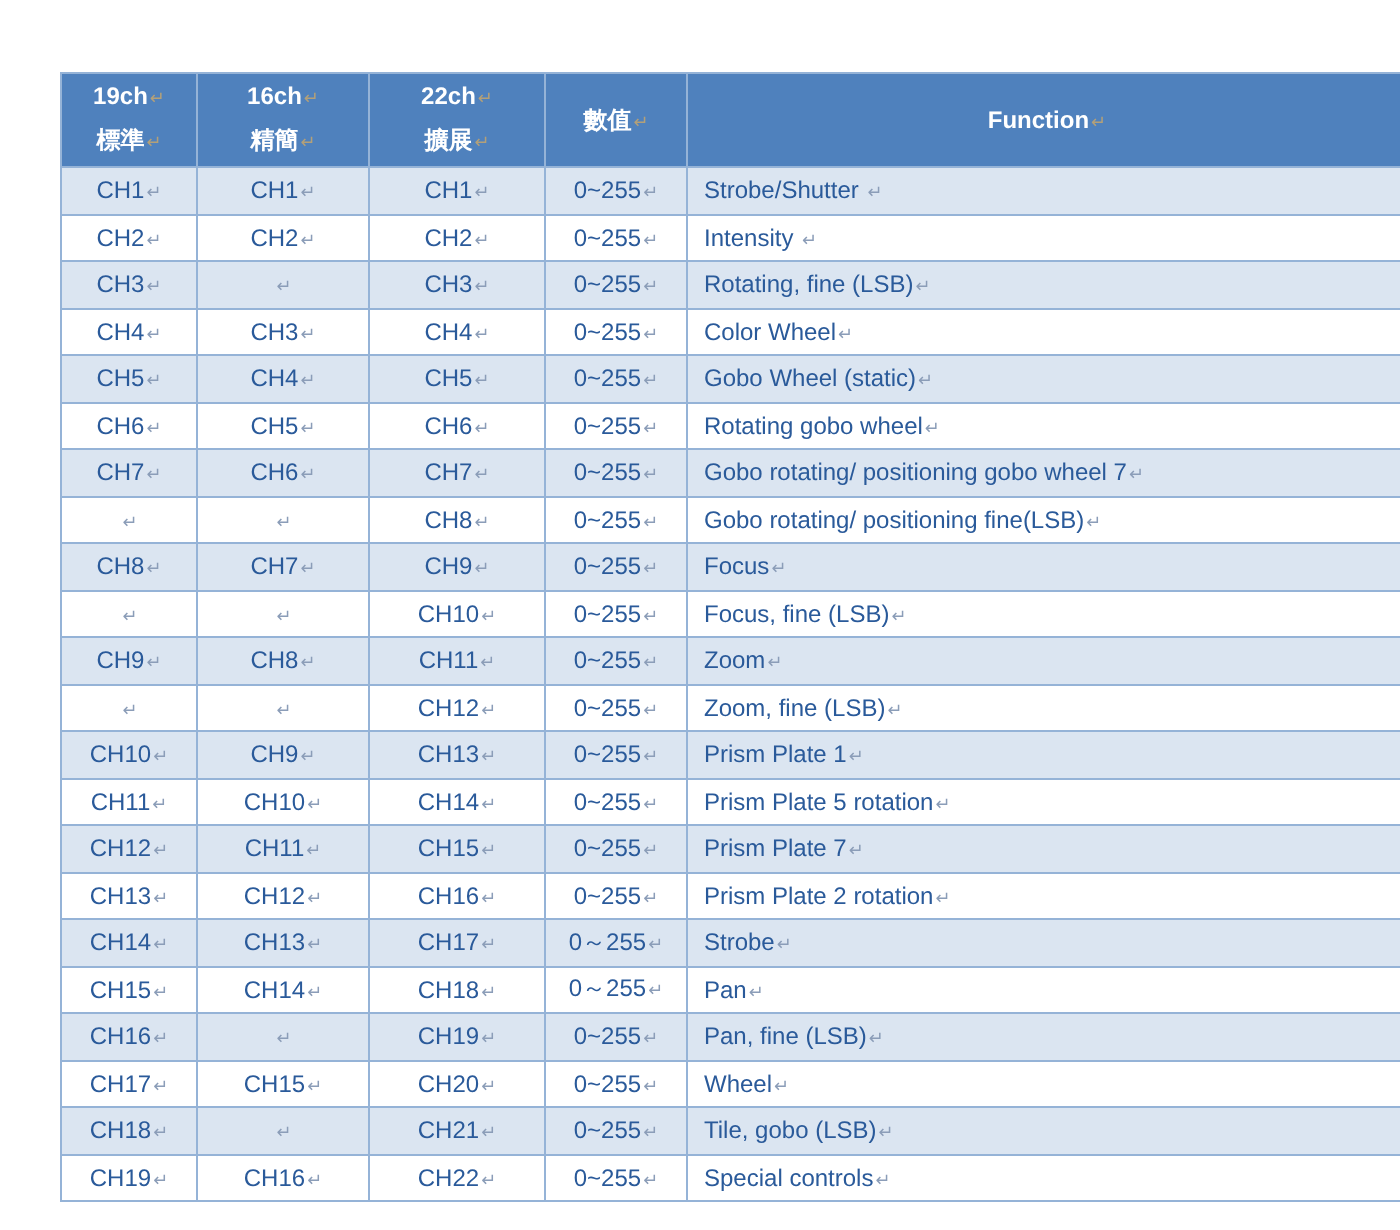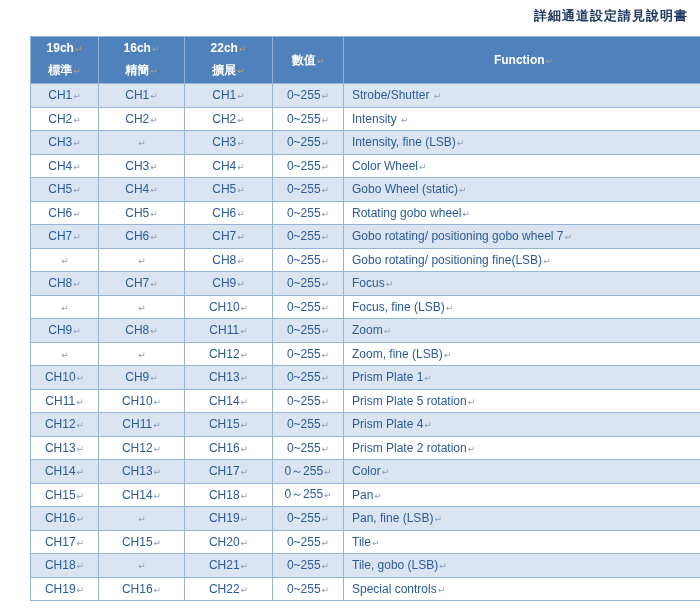--- a/index.html
+++ b/index.html
@@ -68,21 +68,20 @@
   }
   th .ret {
     color: var(--return-mark-header, #b3a079);
   }
 </style>
 </head>
 <body>
 
 <div class="page">
 
-  <div class="note">詳細通道設定請見說明書</div>
 
   <table class="dmx">
     <colgroup>
       <col style="width:68px">
       <col style="width:86px">
       <col style="width:88px">
       <col style="width:71px">
       <col style="width:360px">
     </colgroup>
     <thead>
@@ -120,21 +119,21 @@
           <td><span class="txt">CH2</span><span class="ret">↵</span></td>
           <td><span class="txt">CH2</span><span class="ret">↵</span></td>
           <td><span class="txt">0~255</span><span class="ret">↵</span></td>
           <td class="func"><span class="txt">Intensity </span><span class="ret">↵</span></td>
         </tr>
         <tr class="shaded">
           <td><span class="txt">CH3</span><span class="ret">↵</span></td>
           <td><span class="txt"></span><span class="ret">↵</span></td>
           <td><span class="txt">CH3</span><span class="ret">↵</span></td>
           <td><span class="txt">0~255</span><span class="ret">↵</span></td>
-          <td class="func"><span class="txt">Intensity, fine (LSB)</span><span class="ret">↵</span></td>
+          <td class="func"><span class="txt">Rotating, fine (LSB)</span><span class="ret">↵</span></td>
         </tr>
         <tr>
           <td><span class="txt">CH4</span><span class="ret">↵</span></td>
           <td><span class="txt">CH3</span><span class="ret">↵</span></td>
           <td><span class="txt">CH4</span><span class="ret">↵</span></td>
           <td><span class="txt">0~255</span><span class="ret">↵</span></td>
           <td class="func"><span class="txt">Color Wheel</span><span class="ret">↵</span></td>
         </tr>
         <tr class="shaded">
           <td><span class="txt">CH5</span><span class="ret">↵</span></td>
@@ -204,56 +203,56 @@
           <td><span class="txt">CH10</span><span class="ret">↵</span></td>
           <td><span class="txt">CH14</span><span class="ret">↵</span></td>
           <td><span class="txt">0~255</span><span class="ret">↵</span></td>
           <td class="func"><span class="txt">Prism Plate 5 rotation</span><span class="ret">↵</span></td>
         </tr>
         <tr class="shaded">
           <td><span class="txt">CH12</span><span class="ret">↵</span></td>
           <td><span class="txt">CH11</span><span class="ret">↵</span></td>
           <td><span class="txt">CH15</span><span class="ret">↵</span></td>
           <td><span class="txt">0~255</span><span class="ret">↵</span></td>
-          <td class="func"><span class="txt">Prism Plate 4</span><span class="ret">↵</span></td>
+          <td class="func"><span class="txt">Prism Plate 7</span><span class="ret">↵</span></td>
         </tr>
         <tr>
           <td><span class="txt">CH13</span><span class="ret">↵</span></td>
           <td><span class="txt">CH12</span><span class="ret">↵</span></td>
           <td><span class="txt">CH16</span><span class="ret">↵</span></td>
           <td><span class="txt">0~255</span><span class="ret">↵</span></td>
           <td class="func"><span class="txt">Prism Plate 2 rotation</span><span class="ret">↵</span></td>
         </tr>
         <tr class="shaded">
           <td><span class="txt">CH14</span><span class="ret">↵</span></td>
           <td><span class="txt">CH13</span><span class="ret">↵</span></td>
           <td><span class="txt">CH17</span><span class="ret">↵</span></td>
           <td><span class="txt">0～255</span><span class="ret">↵</span></td>
-          <td class="func"><span class="txt">Color</span><span class="ret">↵</span></td>
+          <td class="func"><span class="txt">Strobe</span><span class="ret">↵</span></td>
         </tr>
         <tr>
           <td><span class="txt">CH15</span><span class="ret">↵</span></td>
           <td><span class="txt">CH14</span><span class="ret">↵</span></td>
           <td><span class="txt">CH18</span><span class="ret">↵</span></td>
           <td><span class="txt">0～255</span><span class="ret">↵</span></td>
           <td class="func"><span class="txt">Pan</span><span class="ret">↵</span></td>
         </tr>
         <tr class="shaded">
           <td><span class="txt">CH16</span><span class="ret">↵</span></td>
           <td><span class="txt"></span><span class="ret">↵</span></td>
           <td><span class="txt">CH19</span><span class="ret">↵</span></td>
           <td><span class="txt">0~255</span><span class="ret">↵</span></td>
           <td class="func"><span class="txt">Pan, fine (LSB)</span><span class="ret">↵</span></td>
         </tr>
         <tr>
           <td><span class="txt">CH17</span><span class="ret">↵</span></td>
           <td><span class="txt">CH15</span><span class="ret">↵</span></td>
           <td><span class="txt">CH20</span><span class="ret">↵</span></td>
           <td><span class="txt">0~255</span><span class="ret">↵</span></td>
-          <td class="func"><span class="txt">Tile</span><span class="ret">↵</span></td>
+          <td class="func"><span class="txt">Wheel</span><span class="ret">↵</span></td>
         </tr>
         <tr class="shaded">
           <td><span class="txt">CH18</span><span class="ret">↵</span></td>
           <td><span class="txt"></span><span class="ret">↵</span></td>
           <td><span class="txt">CH21</span><span class="ret">↵</span></td>
           <td><span class="txt">0~255</span><span class="ret">↵</span></td>
           <td class="func"><span class="txt">Tile, gobo (LSB)</span><span class="ret">↵</span></td>
         </tr>
         <tr>
           <td><span class="txt">CH19</span><span class="ret">↵</span></td>

